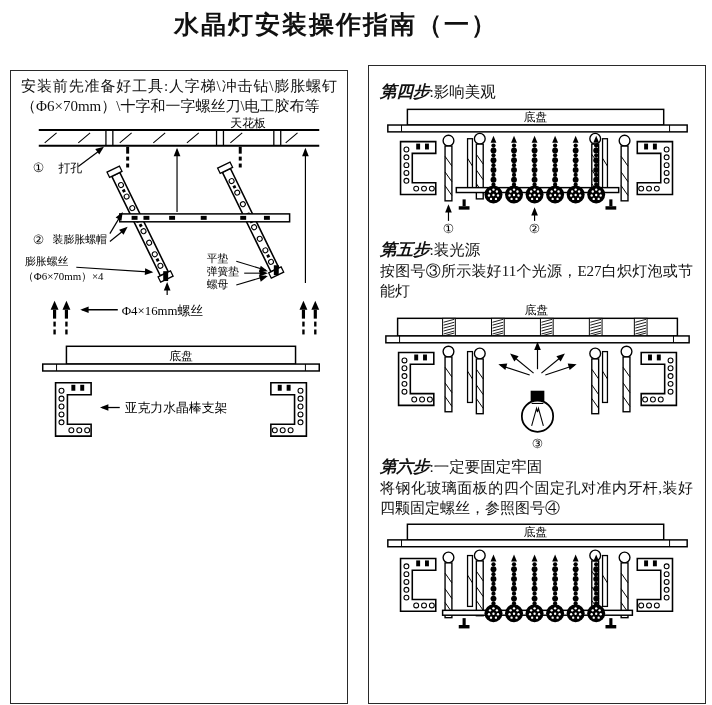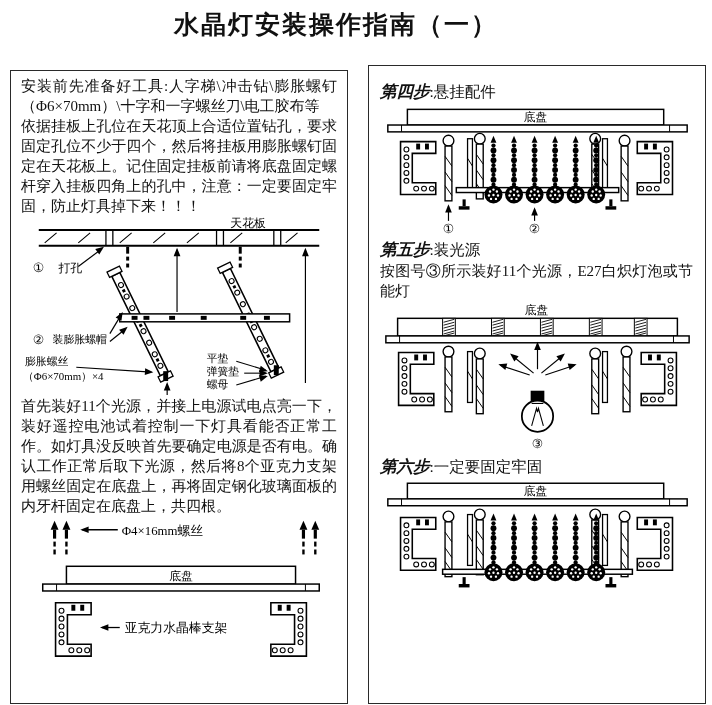--- a/index.html
+++ b/index.html
@@ -122,21 +122,20 @@
       <path d="M1,4 L12,1 M1,7 L12,4 M1,10 L12,7 M1,13 L12,10 M1,16 L12,13 M1,18 L12,15" stroke="#000" stroke-width="0.9" fill="none"></path>
     </g>
   </defs>
 </svg>
 
 <div class="page-title">水晶灯安装操作指南（一）</div>
 
 <div class="col col-left">
   <p>安装前先准备好工具:人字梯\冲击钻\膨胀螺钉（Φ6×70mm）\十字和一字螺丝刀\电工胶布等</p>
 
-  <p>依据挂板上孔位在天花顶上合适位置钻孔，要求固定孔位不少于四个，然后将挂板用膨胀螺钉固定在天花板上。记住固定挂板前请将底盘固定螺杆穿入挂板四角上的孔中，注意：一定要固定牢固，防止灯具掉下来！！！</p>
 
   <svg width="318" height="180" viewBox="0 0 322 180">
     <text class="lbl12" x="212" y="10">天花板</text>
     <g>
       <line x1="18" y1="13" x2="302" y2="13" stroke="#000" stroke-width="2"></line>
       <line x1="18" y1="29" x2="302" y2="29" stroke="#000" stroke-width="2"></line>
       <path class="thin" d="M24,26 L36,16 M58,26 L70,16 M100,26 L112,16 M134,26 L146,16 M168,26 L180,16 M212,26 L224,16 M268,26 L280,16"></path>
       <g stroke="#000" stroke-width="1.3">
         <line x1="86" y1="13" x2="86" y2="29"></line>
           <line x1="93" y1="13" x2="93" y2="29"></line>
@@ -199,21 +198,20 @@
     <g stroke="#000" stroke-width="1.1">
       <line x1="218" y1="146" x2="248" y2="155"></line>
         <line x1="226" y1="158" x2="248" y2="158"></line>
         <line x1="218" y1="170" x2="248" y2="161"></line>
     </g>
     <use href="#ah" transform="translate(250,156) rotate(106)"></use>
       <use href="#ah" transform="translate(250,158) rotate(90)"></use>
       <use href="#ah" transform="translate(250,161) rotate(74)"></use>
   </svg>
 
-  <p>首先装好11个光源，并接上电源试电点亮一下，装好遥控电池试着控制一下灯具看能否正常工作。如灯具没反映首先要确定电源是否有电。确认工作正常后取下光源，然后将8个亚克力支架用螺丝固定在底盘上，再将固定钢化玻璃面板的内牙杆固定在底盘上，共四根。</p>
 
   <svg width="318" height="146" viewBox="0 0 322 146">
     <use href="#sc" transform="translate(34,4)"></use>
     <use href="#sc" transform="translate(46,4)"></use>
     <use href="#sc" transform="translate(286,4)"></use>
     <use href="#sc" transform="translate(298,4)"></use>
     <line x1="98" y1="13" x2="62" y2="13" stroke="#000" stroke-width="1.3"></line>
       <use href="#ah" transform="translate(60,13) rotate(-90)"></use>
     <text class="lbl13" x="102" y="18">Φ4×16mm螺丝</text>
     <rect x="46" y="50" width="232" height="18" class="med"></rect>
@@ -224,21 +222,21 @@
     <use href="#cbr" transform="translate(34,86)"></use>
     <use href="#cbr" transform="translate(290,86) scale(-1,1)"></use>
     <line x1="100" y1="112" x2="82" y2="112" stroke="#000" stroke-width="1.3"></line>
       <use href="#ah" transform="translate(80,112) rotate(-90)"></use>
     <text class="lbl13" x="105" y="117">亚克力水晶棒支架</text>
   </svg>
 
 </div>
 
 <div class="col col-right">
-  <p class="step-head"><b>第四步</b><span>:悬挂配件</span></p>
+  <p class="step-head"><b>第四步</b><span>:影响美观</span></p>
 
   <svg width="315" height="130" viewBox="0 0 322 130" style="margin-top:4px">
     <rect x="28" y="2" width="262" height="16" class="med"></rect>
     <text class="lbl12" x="159" y="14" text-anchor="middle">底盘</text>
     <rect x="8" y="18" width="306" height="7" class="med"></rect>
     <line x1="22" y1="18" x2="22" y2="25" stroke="#000"></line>
       <line x1="296" y1="18" x2="296" y2="25" stroke="#000"></line>
     <use href="#cbr" transform="translate(20,34)"></use>
     <use href="#cbr" transform="translate(300,34) scale(-1,1)"></use>
     <use href="#rb" transform="translate(70,28)"></use>
@@ -301,20 +299,21 @@
     <g>
       <rect x="154" y="88" width="14" height="11" fill="#000"></rect>
       <circle cx="161" cy="114" r="16" fill="#fff" stroke="#000" stroke-width="1.8"></circle>
       <path d="M155,124 L160,106 L161,110 L162,106 L167,124" fill="none" stroke="#000" stroke-width="1.1"></path>
       <line x1="155" y1="101" x2="167" y2="101" stroke="#000" stroke-width="1.1"></line>
     </g>
     <text class="lbl13" x="161" y="147" text-anchor="middle">③</text>
   </svg>
 
   <p class="step-head"><b>第六步</b><span>:一定要固定牢固</span></p>
+  <p>将钢化玻璃面板的四个固定孔对准内牙杆,装好四颗固定螺丝，参照图号④</p>
 
   <svg width="315" height="118" viewBox="0 0 322 118" style="margin-top:3px">
     <rect x="28" y="2" width="262" height="16" class="med"></rect>
     <text class="lbl12" x="159" y="14" text-anchor="middle">底盘</text>
     <rect x="8" y="18" width="306" height="7" class="med"></rect>
     <line x1="22" y1="18" x2="22" y2="25" stroke="#000"></line>
       <line x1="296" y1="18" x2="296" y2="25" stroke="#000"></line>
     <use href="#cbr" transform="translate(20,36)"></use>
     <use href="#cbr" transform="translate(300,36) scale(-1,1)"></use>
     <use href="#rb" transform="translate(70,30)"></use>

